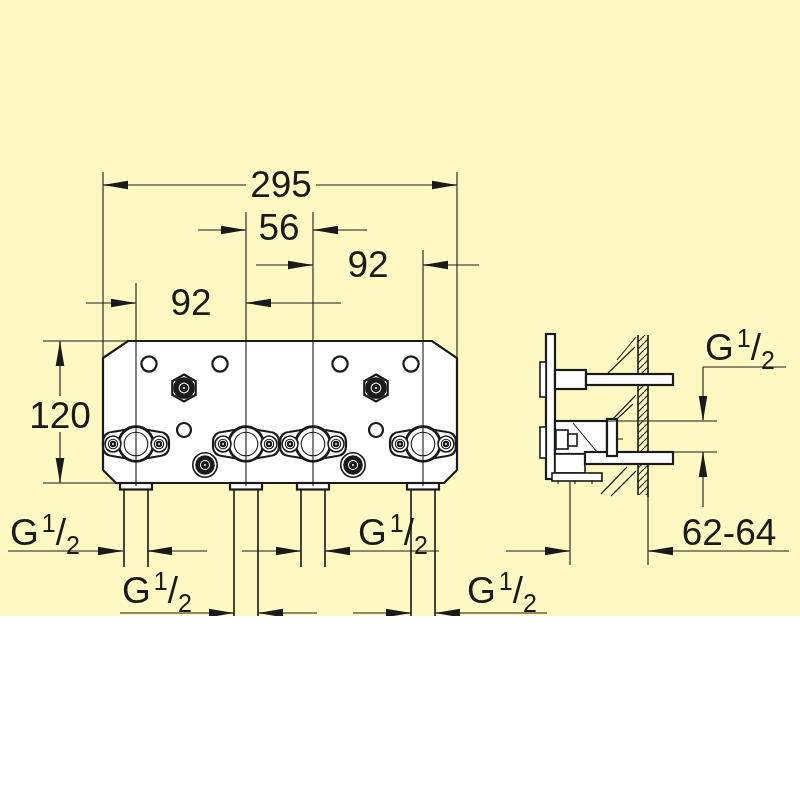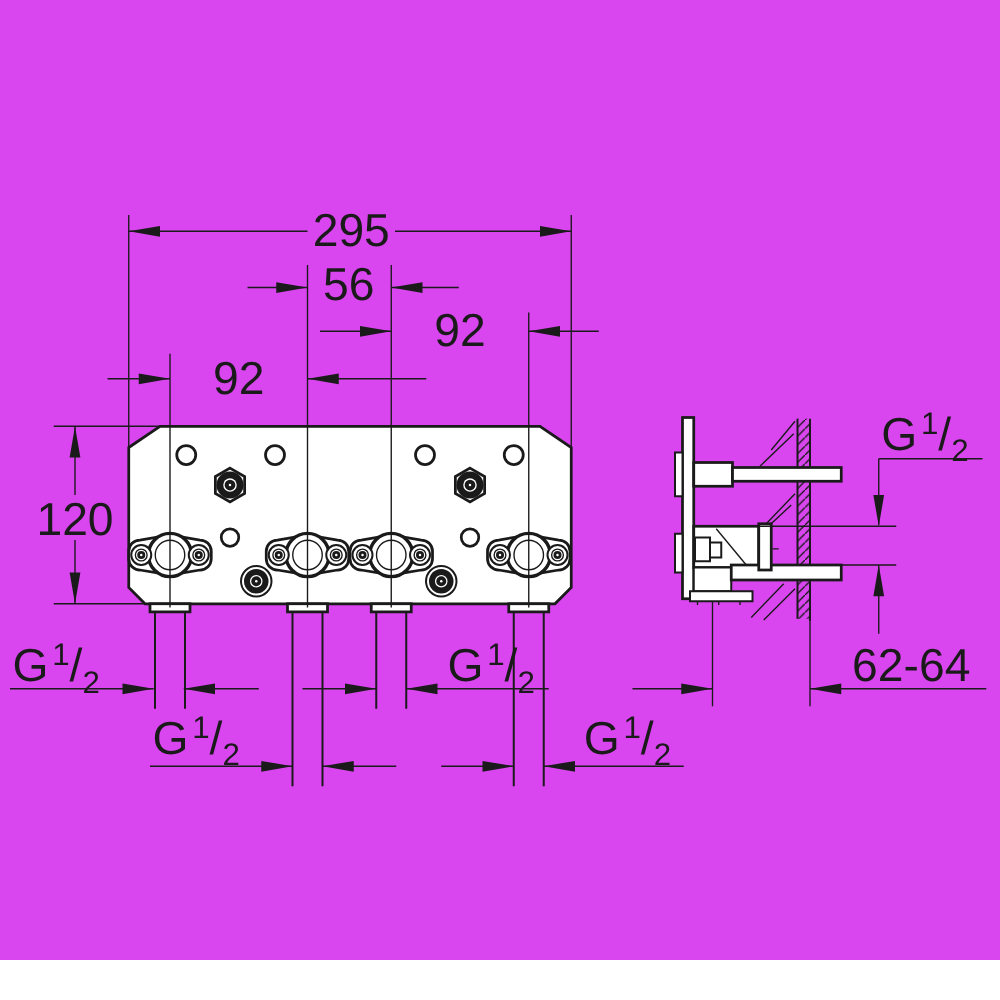--- a/index.html
+++ b/index.html
@@ -1,16 +1,16 @@
 <!DOCTYPE html>
 <html><head>
 <meta charset="utf-8">
 <style>
   html,body{margin:0;padding:0;background:#ffffff;}
-  .canvas{position:relative;width:800px;height:768px;background:#d946ef;overflow:hidden;}
+  .canvas{position:relative;width:800px;height:616px;background:#fef9c3;overflow:hidden;}
   svg{display:block;}
   svg text{font-family:"Liberation Sans","DejaVu Sans",sans-serif;font-size:37px;fill:#1a1a1a;}
   .frac{font-size:25px;}
   .s2{stroke:#1a1a1a;stroke-width:2.2;fill:#ffffff;}
   .s15{stroke:#1a1a1a;stroke-width:1.6;fill:#ffffff;}
   .ln15{stroke:#1a1a1a;stroke-width:1.6;fill:none;}
   .thin{stroke:#1a1a1a;stroke-width:1.1;fill:none;}
   .dash{stroke:#1a1a1a;stroke-width:1;fill:none;stroke-dasharray:5 3;}
   .blk{fill:#1a1a1a;stroke:none;}
   .wht{fill:#ffffff;stroke:none;}

